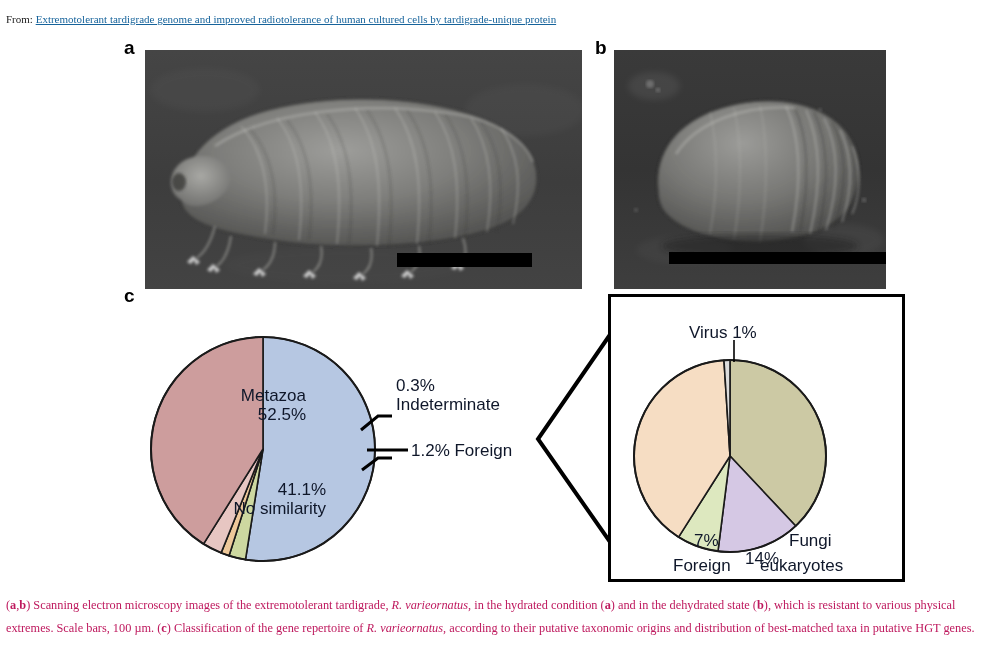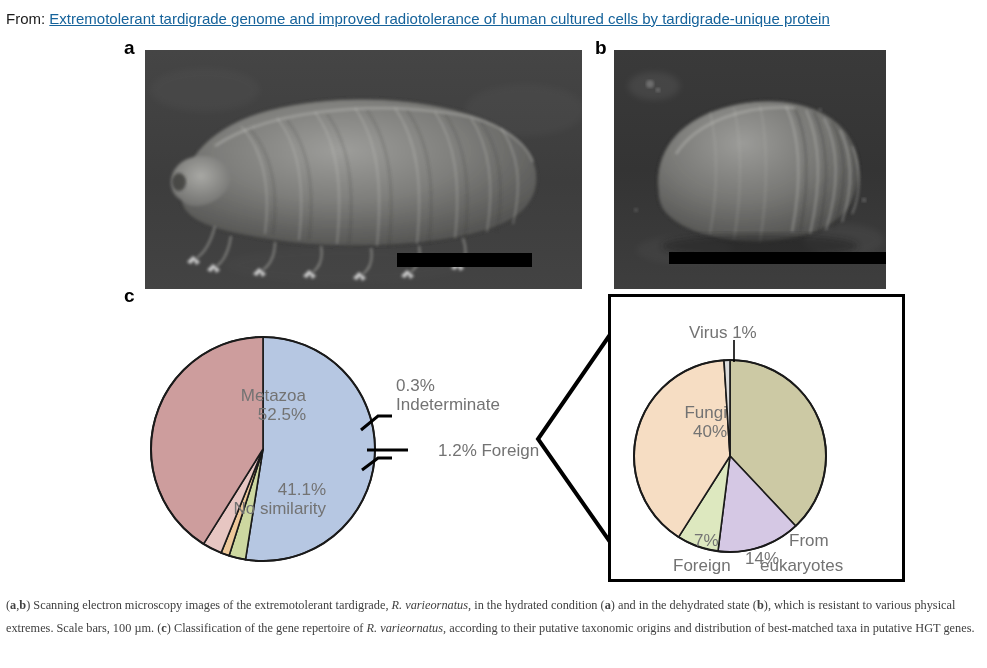--- a/index.html
+++ b/index.html
@@ -7,22 +7,22 @@
     width:987px; height:668px;
     background:#ffffff;
     font-family:"Liberation Serif", serif;
     color:#1a1a1a;
     overflow:hidden;
     position:relative;
   }
   
   #source-line {
     position:absolute; left:6px; top:10px; width:975px;
-    font-family:Liberation Sans, sans-serif;
-    font-size:15px; line-height:18px;
+    font-family:Liberation Serif, serif;
+    font-size:11px; line-height:18px;
     white-space:nowrap;
   }
   #source-line .src-link {
     color:#16639b; text-decoration:underline;
     text-underline-offset:1px;
   }
   
   #figure-area {
     position:absolute; left:0; top:28px; width:987px; height:562px;
     background:#ffffff;
@@ -43,38 +43,38 @@
   }
   .scale-bar {
     position:absolute; background:#000;
   }
   
   .pie-wrap { position:absolute; }
   .pie-svg { display:block; overflow:visible; }
   .pie-label {
     position:absolute;
     font-family:"Liberation Sans", sans-serif;
-    font-size:17px; color:#737373; line-height:19px;
+    font-size:17px; color:#0f172a; line-height:19px;
     white-space:nowrap;
   }
   .pie-label.ctr { text-align:right; }
   
   #inset-frame {
     position:absolute;
     border:3.5px solid #000;
     background:#ffffff;
     box-sizing:border-box;
   }
   #connector { position:absolute; }
   
   #caption {
     position:absolute; left:6px; top:594px; width:975px;
     font-family:"Liberation Serif", serif;
     font-size:12.3px; line-height:22.5px;
-    color:#404040;
+    color:#be185d;
     text-align:left;
   }
   #caption b { font-weight:bold; }
   #caption i { font-style:italic; }
 </style>
 </head>
 <body>
 
 <div id="source-line">
   <span>From: </span><a href="#" class="src-link">Extremotolerant tardigrade genome and improved radiotolerance of human cultured cells by tardigrade-unique protein</a>
@@ -261,21 +261,21 @@
     <div>52.5%</div>
   </div>
   <div class="pie-label ctr" style="left:166px; top:452px; width:160px;">
     <div>41.1%</div>
     <div>No similarity</div>
   </div>
   <div class="pie-label" style="left:396px; top:348px;">
     <div>0.3%</div>
     <div>Indeterminate</div>
   </div>
-  <div class="pie-label" style="left:411px; top:413px;margin-left:27px;">
+  <div class="pie-label" style="left:411px; top:413px;">
     <div>1.2% Foreign</div>
   </div>
 
   <svg style="position:absolute; left:330px; top:330px; width:120px; height:160px;" viewBox="0 0 120 160">
     <polyline points="32,112 48,100 62,100" fill="none" stroke="#000" stroke-width="3"></polyline>
     <line x1="37" y1="92" x2="78" y2="92" stroke="#000" stroke-width="3.2"></line>
     <polyline points="31,72 48,58 62,58" fill="none" stroke="#000" stroke-width="3"></polyline>
   </svg>
 
   <div class="pie-wrap" style="left:632px; top:330px; width:200px; height:200px;">
@@ -285,35 +285,31 @@
         <path d="M 98 98 L 85.97 193.24 A 96 96 0 0 1 46.56 179.06 Z" fill="#dde8bf" stroke="#1a1a1a" stroke-width="1.6" stroke-linejoin="round"></path>
         <path d="M 98 98 L 46.56 179.06 A 96 96 0 0 1 91.97 2.19 Z" fill="#f6ddc3" stroke="#1a1a1a" stroke-width="1.6" stroke-linejoin="round"></path>
         <path d="M 98 98 L 91.97 2.19 A 96 96 0 0 1 98.00 2.00 Z" fill="#dcdcdc" stroke="#1a1a1a" stroke-width="1.6" stroke-linejoin="round"></path>
         <circle cx="98" cy="98" r="96" fill="none" stroke="#1a1a1a" stroke-width="2"></circle>
       </svg>
   </div>
 
   <div class="pie-label" style="left:689px; top:295px;">
     <div>Virus 1%</div>
   </div>
-  <div class="pie-label ctr" style="left:637px; top:375px; width:90px;">
-    <div>Fungi</div>
-    <div>40%</div>
-  </div>
   <div class="pie-label" style="left:694px; top:503px;">
     <div>7%</div>
   </div>
   <div class="pie-label" style="left:673px; top:528px;">
     <div>Foreign</div>
   </div>
   <div class="pie-label" style="left:745px; top:503px;margin-top:18px;">
     <div>14%</div>
   </div>
   <div class="pie-label" style="left:789px; top:503px;">
-    <div>From</div>
+    <div>Fungi</div>
   </div>
   <div class="pie-label" style="left:760px; top:528px;">
     <div>eukaryotes</div>
   </div>
 
   <svg style="position:absolute; left:724px; top:312px; width:20px; height:22px;" viewBox="0 0 20 22">
     <line x1="10" y1="0" x2="10" y2="22" stroke="#000" stroke-width="1.6"></line>
   </svg>
 
 </div>

